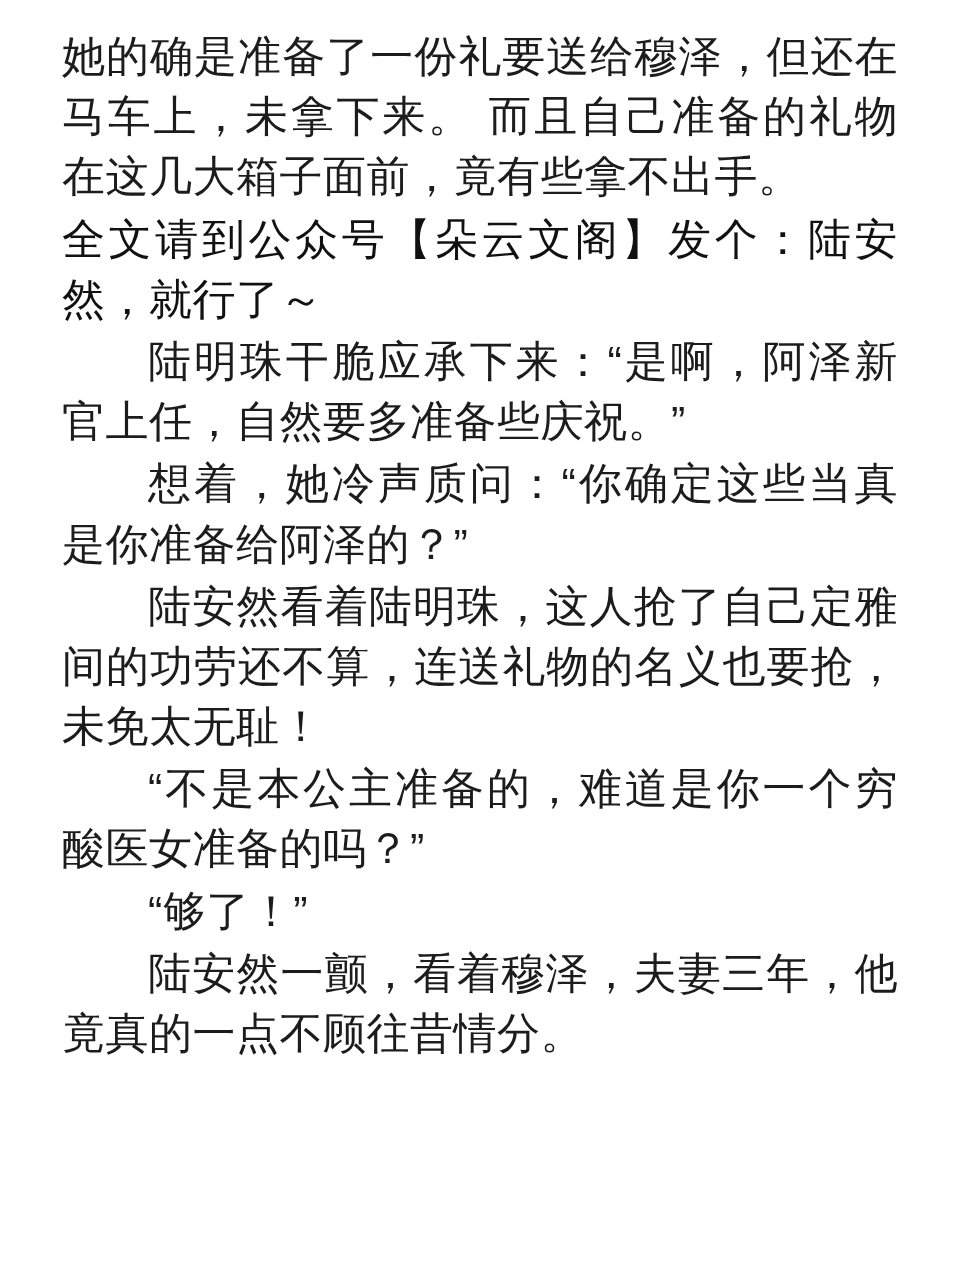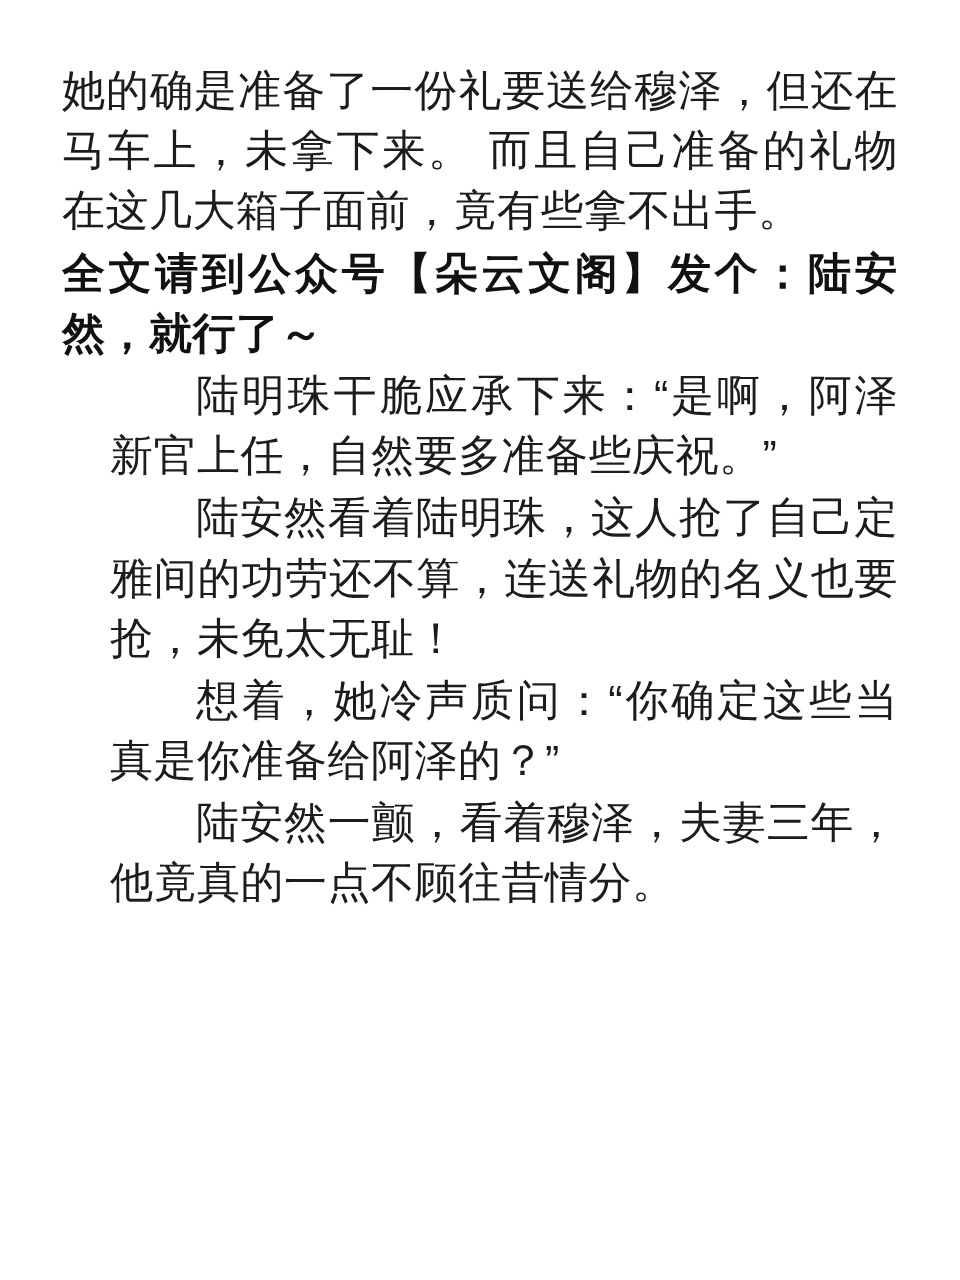--- a/index.html
+++ b/index.html
@@ -11,45 +11,46 @@
     width: 960px;
     height: 1280px;
     font-family: "Liberation Sans", "DejaVu Sans", sans-serif;
     color: #1a1a1a;
     overflow: hidden;
   }
   .reader-page {
     box-sizing: border-box;
     width: 960px;
     height: 904px;
-    padding: 60px 62px 0 62px;
+    padding: 26px 62px 0 62px;
     background: #ffffff;
   }
   .para {
     font-size: 43px;
     line-height: 1.40;
     letter-spacing: 0.5px;
     margin: 0 0 2px 0;
     color: #1c1c1c;
     text-align: justify;
     word-break: break-all;
   }
   .para.indent {
     text-indent: 2em;
-    margin-left: 48px;
   }
   .para.promo {
-    font-weight: bold;
+    font-weight: normal;
     color: #111111;
     text-indent: 0;
   }
 </style>
 </head>
 <body>
 
 <div class="reader-page">
   <p class="para">她的确是准备了一份礼要送给穆泽，但还在马车上，未拿下来。 而且自己准备的礼物在这几大箱子面前，竟有些拿不出手。</p>
   <p class="para promo">全文请到公众号【朵云文阁】发个：陆安然，就行了～</p>
   <p class="para indent">陆明珠干脆应承下来：“是啊，阿泽新官上任，自然要多准备些庆祝。”</p>
+  <p class="para indent">想着，她冷声质问：“你确定这些当真是你准备给阿泽的？”</p>
   <p class="para indent">陆安然看着陆明珠，这人抢了自己定雅间的功劳还不算，连送礼物的名义也要抢，未免太无耻！</p>
-  <p class="para indent">想着，她冷声质问：“你确定这些当真是你准备给阿泽的？”</p>
+  <p class="para indent">“不是本公主准备的，难道是你一个穷酸医女准备的吗？”</p>
+  <p class="para indent">“够了！”</p>
   <p class="para indent">陆安然一颤，看着穆泽，夫妻三年，他竟真的一点不顾往昔情分。</p>
 </div>
 
 </body></html>

